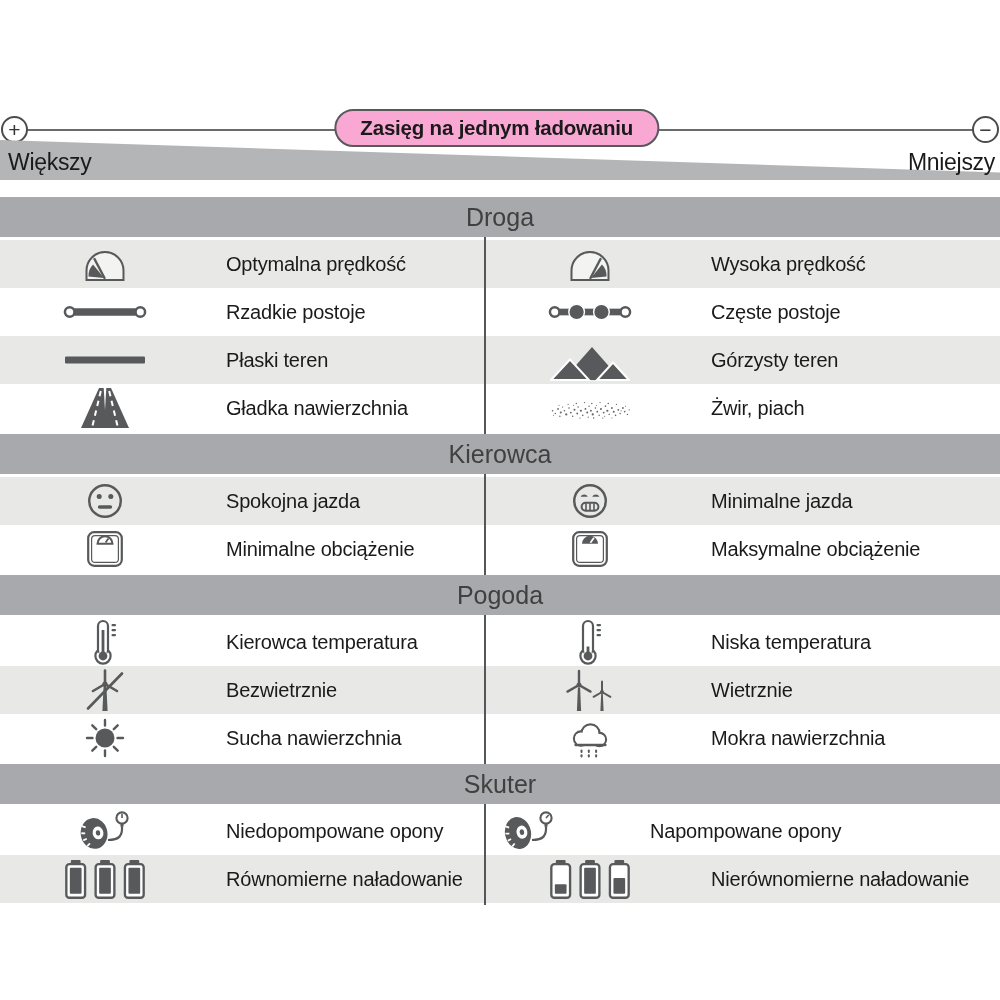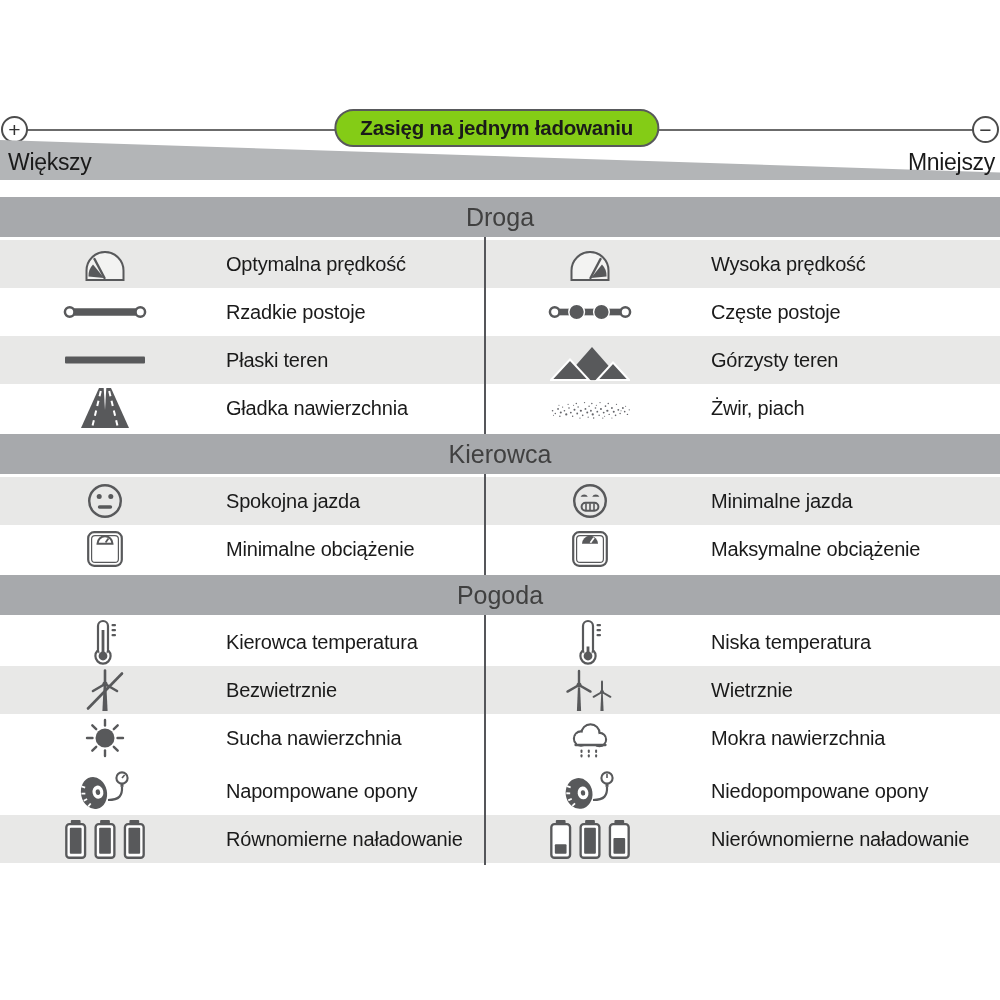--- a/index.html
+++ b/index.html
@@ -5,21 +5,21 @@
   html,body{margin:0;padding:0}
   body{width:1000px;height:1000px;background:#fff;overflow:hidden;
        font-family:"Liberation Sans","DejaVu Sans",sans-serif;color:#1a1a1a;position:relative}
   .top-spacer{height:105px}
   .indicator{position:relative;height:75px}
   .axis-line{position:absolute;left:26px;right:26px;top:24px;height:2px;background:#6b6b6b}
   .end-circle{position:absolute;top:11px;width:27px;height:27px;border:2px solid #4c4c4c;border-radius:50%;
               background:#fff;display:flex;align-items:center;justify-content:center;
               font-size:21px;color:#333;box-sizing:border-box;line-height:1}
   .plus{left:1px}.minus{right:1px}
-  .pill{position:absolute;left:50%;transform:translateX(-51%);top:4px;background:#84cc16;border:2.5px solid #58595b;
+  .pill{position:absolute;left:50%;transform:translateX(-51%);top:4px;background:#f9a8d4;border:2.5px solid #58595b;
         border-radius:22px;padding:5px 24px;font-size:20.5px;font-weight:600;white-space:nowrap;letter-spacing:-0.2px}
   .wedge-svg{position:absolute;left:0;top:0}
   .big-label{position:absolute;left:8px;top:44px;font-size:23px;letter-spacing:-0.3px}
   .small-label{position:absolute;right:5px;top:44px;font-size:23px;letter-spacing:-0.3px}
   .sect-gap{height:17px}
   .sect-header{height:40px;background:#a7a9ac;display:flex;align-items:center;justify-content:center;
                font-size:25px;color:#404040}
   .rows{position:relative;padding:3px 0 2px;background:#fff}
   .divider{position:absolute;left:484px;top:0;bottom:0;width:2px;background:#55565a}
   .row{height:48px;display:flex}
@@ -378,64 +378,65 @@
             </g>
           </svg>
           </span>
         <span class="lab">Mokra nawierzchnia</span>
       </div>
     </div>
   </div>
 </div>
 
 <div>
+  <div class="sect-header">Skuter</div>
   <div class="rows">
     <div class="divider"></div>
 
     <div class="row">
+      <div class="half r">
+        <span class="icon-box">
+          <svg width="56" height="44" viewBox="0 0 56 44">
+            <circle cx="45" cy="9" r="5.6" fill="#fff" stroke="#58595b" stroke-width="2.1"></circle>
+            <line x1="45" y1="9" x2="45" y2="5" stroke="#58595b" stroke-width="1.6"></line>
+            <rect x="43.5" y="14.2" width="3" height="3.6" fill="#58595b"></rect>
+            <path d="M45 17.5 C45.5 26.5 42.5 31 31 31" stroke="#58595b" stroke-width="2.2" fill="none"></path>
+            <g transform="rotate(-8 17 24)">
+              <ellipse cx="17" cy="24.5" rx="13.4" ry="15.4" fill="#58595b"></ellipse>
+              <ellipse cx="21" cy="24.5" rx="5.4" ry="6.4" fill="#fff"></ellipse>
+              <ellipse cx="21" cy="24.5" rx="2.2" ry="2.7" fill="#58595b"></ellipse>
+              <line x1="6" y1="15.5" x2="9.5" y2="17.2" stroke="#fff" stroke-width="1.8"></line>
+              <line x1="4.4" y1="22.5" x2="8.2" y2="23.2" stroke="#fff" stroke-width="1.8"></line>
+              <line x1="5.4" y1="29.8" x2="9" y2="28.7" stroke="#fff" stroke-width="1.8"></line>
+              <line x1="8.6" y1="35.9" x2="11.6" y2="33.8" stroke="#fff" stroke-width="1.8"></line>
+            </g>
+          </svg>
+          </span>
+        <span class="lab">Niedopompowane opony</span>
+      </div>
       <div class="half l">
         <span class="icon-box">
           <svg width="56" height="44" viewBox="0 0 56 44">
             <circle cx="45" cy="9" r="5.6" fill="#fff" stroke="#58595b" stroke-width="2.1"></circle>
             <line x1="45" y1="9" x2="47.6" y2="5.9" stroke="#58595b" stroke-width="1.6"></line>
             <rect x="43.5" y="14.2" width="3" height="3.6" fill="#58595b"></rect>
             <path d="M45 17.5 C45.5 26.5 42.5 31 31 31" stroke="#58595b" stroke-width="2.2" fill="none"></path>
             <g transform="rotate(-12 17 24)">
               <ellipse cx="17" cy="24" rx="13" ry="16" fill="#58595b"></ellipse>
               <ellipse cx="21" cy="24" rx="5.4" ry="6.6" fill="#fff"></ellipse>
               <ellipse cx="21" cy="24" rx="2.2" ry="2.8" fill="#58595b"></ellipse>
               <line x1="6" y1="15" x2="9.5" y2="16.8" stroke="#fff" stroke-width="1.8"></line>
               <line x1="4.6" y1="22" x2="8.4" y2="22.8" stroke="#fff" stroke-width="1.8"></line>
               <line x1="5.4" y1="29.5" x2="9" y2="28.4" stroke="#fff" stroke-width="1.8"></line>
               <line x1="8.6" y1="35.8" x2="11.6" y2="33.6" stroke="#fff" stroke-width="1.8"></line>
             </g>
           </svg>
           </span>
         <span class="lab">Napompowane opony</span>
       </div>
-      <div class="half r">
-        <span class="icon-box">
-          <svg width="56" height="44" viewBox="0 0 56 44">
-            <circle cx="45" cy="9" r="5.6" fill="#fff" stroke="#58595b" stroke-width="2.1"></circle>
-            <line x1="45" y1="9" x2="45" y2="5" stroke="#58595b" stroke-width="1.6"></line>
-            <rect x="43.5" y="14.2" width="3" height="3.6" fill="#58595b"></rect>
-            <path d="M45 17.5 C45.5 26.5 42.5 31 31 31" stroke="#58595b" stroke-width="2.2" fill="none"></path>
-            <g transform="rotate(-8 17 24)">
-              <ellipse cx="17" cy="24.5" rx="13.4" ry="15.4" fill="#58595b"></ellipse>
-              <ellipse cx="21" cy="24.5" rx="5.4" ry="6.4" fill="#fff"></ellipse>
-              <ellipse cx="21" cy="24.5" rx="2.2" ry="2.7" fill="#58595b"></ellipse>
-              <line x1="6" y1="15.5" x2="9.5" y2="17.2" stroke="#fff" stroke-width="1.8"></line>
-              <line x1="4.4" y1="22.5" x2="8.2" y2="23.2" stroke="#fff" stroke-width="1.8"></line>
-              <line x1="5.4" y1="29.8" x2="9" y2="28.7" stroke="#fff" stroke-width="1.8"></line>
-              <line x1="8.6" y1="35.9" x2="11.6" y2="33.8" stroke="#fff" stroke-width="1.8"></line>
-            </g>
-          </svg>
-          </span>
-        <span class="lab">Niedopompowane opony</span>
-      </div>
     </div>
 
     <div class="row shade">
       <div class="half l">
         <span class="icon-box">
           <svg width="86" height="40" viewBox="0 0 86 40">
             <g fill="#58595b">
               <rect x="8" y="0.5" width="10" height="4.5" rx="1"></rect>
                 <rect x="38" y="0.5" width="10" height="4.5" rx="1"></rect>
                 <rect x="68" y="0.5" width="10" height="4.5" rx="1"></rect>

